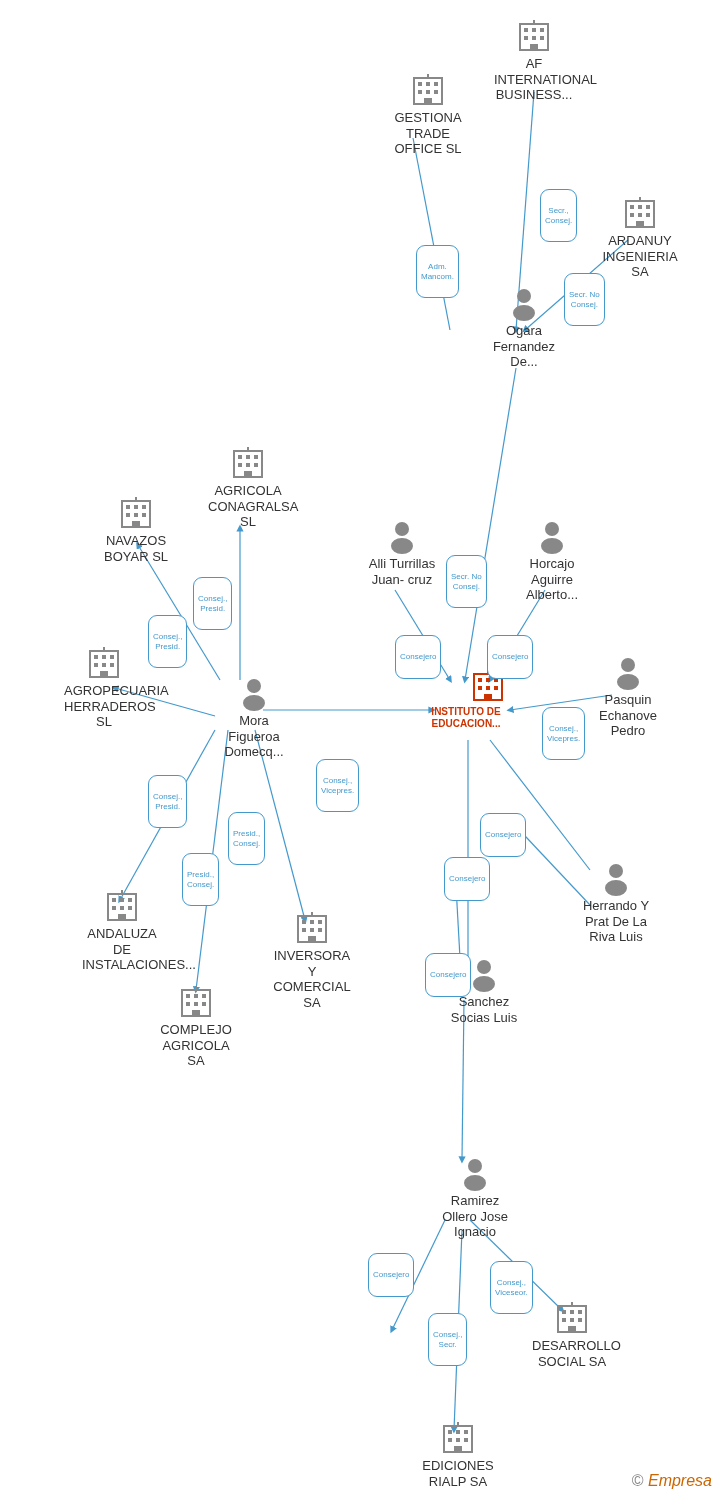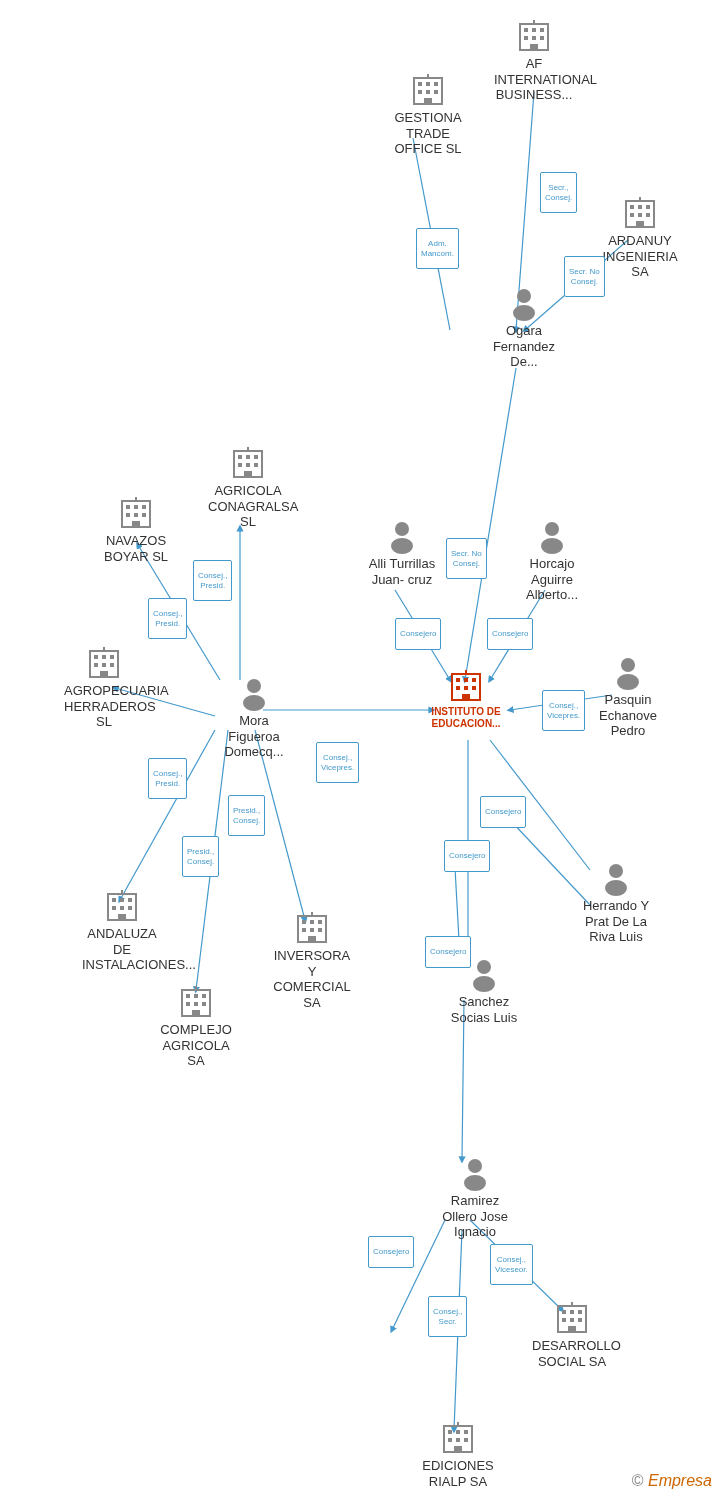--- a/index.html
+++ b/index.html
@@ -49,26 +49,27 @@
     .node-label.highlight {
       color: #cc3300;
       font-weight: bold;
       font-size: 10px;
     }
     .role-badge {
       background: #fff;
       border: 1.5px solid #4499cc;
       color: #4499cc;
       font-size: 8px;
-      padding: 10px 4px;
-      border-radius: 2px;
+      padding: 16px 4px;
+      border-radius: 9px;
       position: absolute;
       white-space: nowrap;
       line-height: 1.2;
       text-align: center;
+      margin-top: 17px;
     }
     .copyright {
       position: absolute;
       bottom: 10px;
       right: 16px;
       font-size: 16px;
       color: #888;
     }
     .copyright span {
       color: #cc6600;
@@ -261,21 +262,21 @@
   <div class="node" style="left:214px;top:675px;">
     <svg class="person-icon" viewBox="0 0 36 36">
       <circle cx="18" cy="11" r="7" fill="#888"></circle>
       <ellipse cx="18" cy="28" rx="11" ry="8" fill="#888"></ellipse>
     </svg>
     <div class="node-label">Mora
 Figueroa
 Domecq...</div>
   </div>
 
-  <div class="node" style="left:426px;top:668px;">
+  <div class="node" style="left:426px;top:668px;align-items:flex-end;">
     <svg class="building-icon" viewBox="0 0 36 36">
       <rect x="4" y="6" width="28" height="26" fill="none" stroke="#cc3300" stroke-width="2"></rect>
       <rect x="8" y="10" width="4" height="4" fill="#cc3300"></rect>
         <rect x="16" y="10" width="4" height="4" fill="#cc3300"></rect>
         <rect x="24" y="10" width="4" height="4" fill="#cc3300"></rect>
       <rect x="8" y="18" width="4" height="4" fill="#cc3300"></rect>
         <rect x="16" y="18" width="4" height="4" fill="#cc3300"></rect>
         <rect x="24" y="18" width="4" height="4" fill="#cc3300"></rect>
       <rect x="14" y="26" width="8" height="6" fill="#cc3300"></rect>
       <line x1="18" y1="2" x2="18" y2="6" stroke="#cc3300" stroke-width="2"></line>

